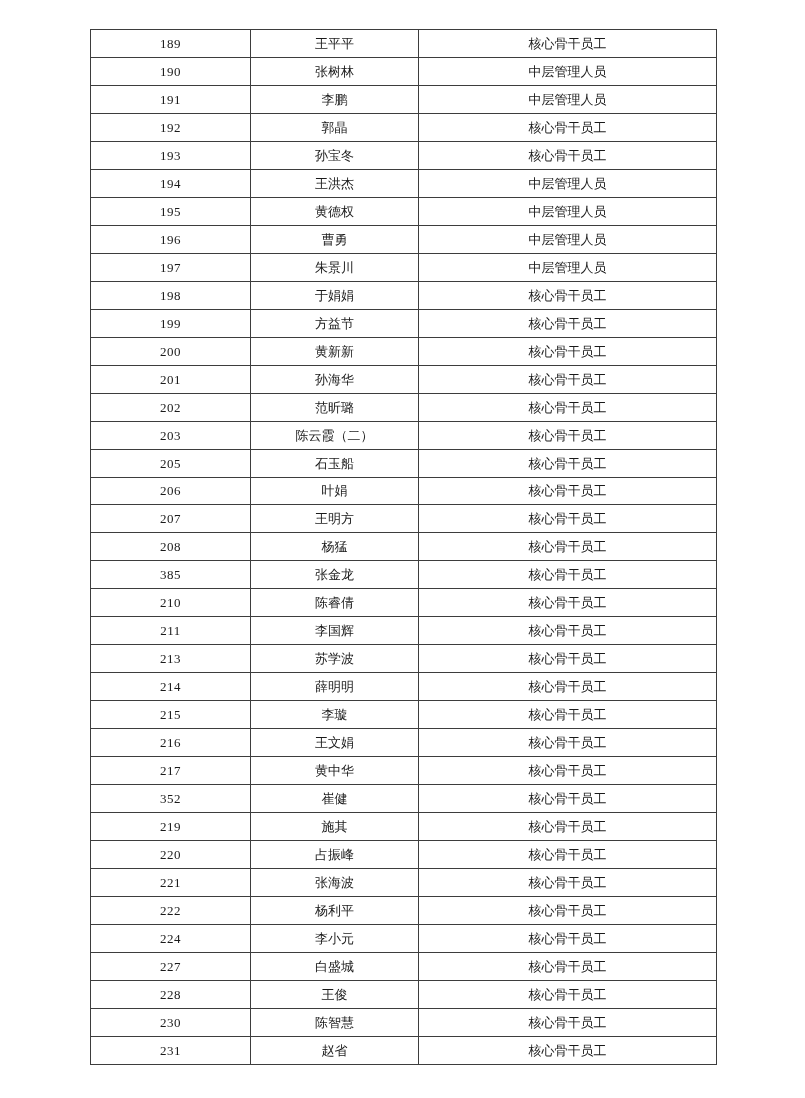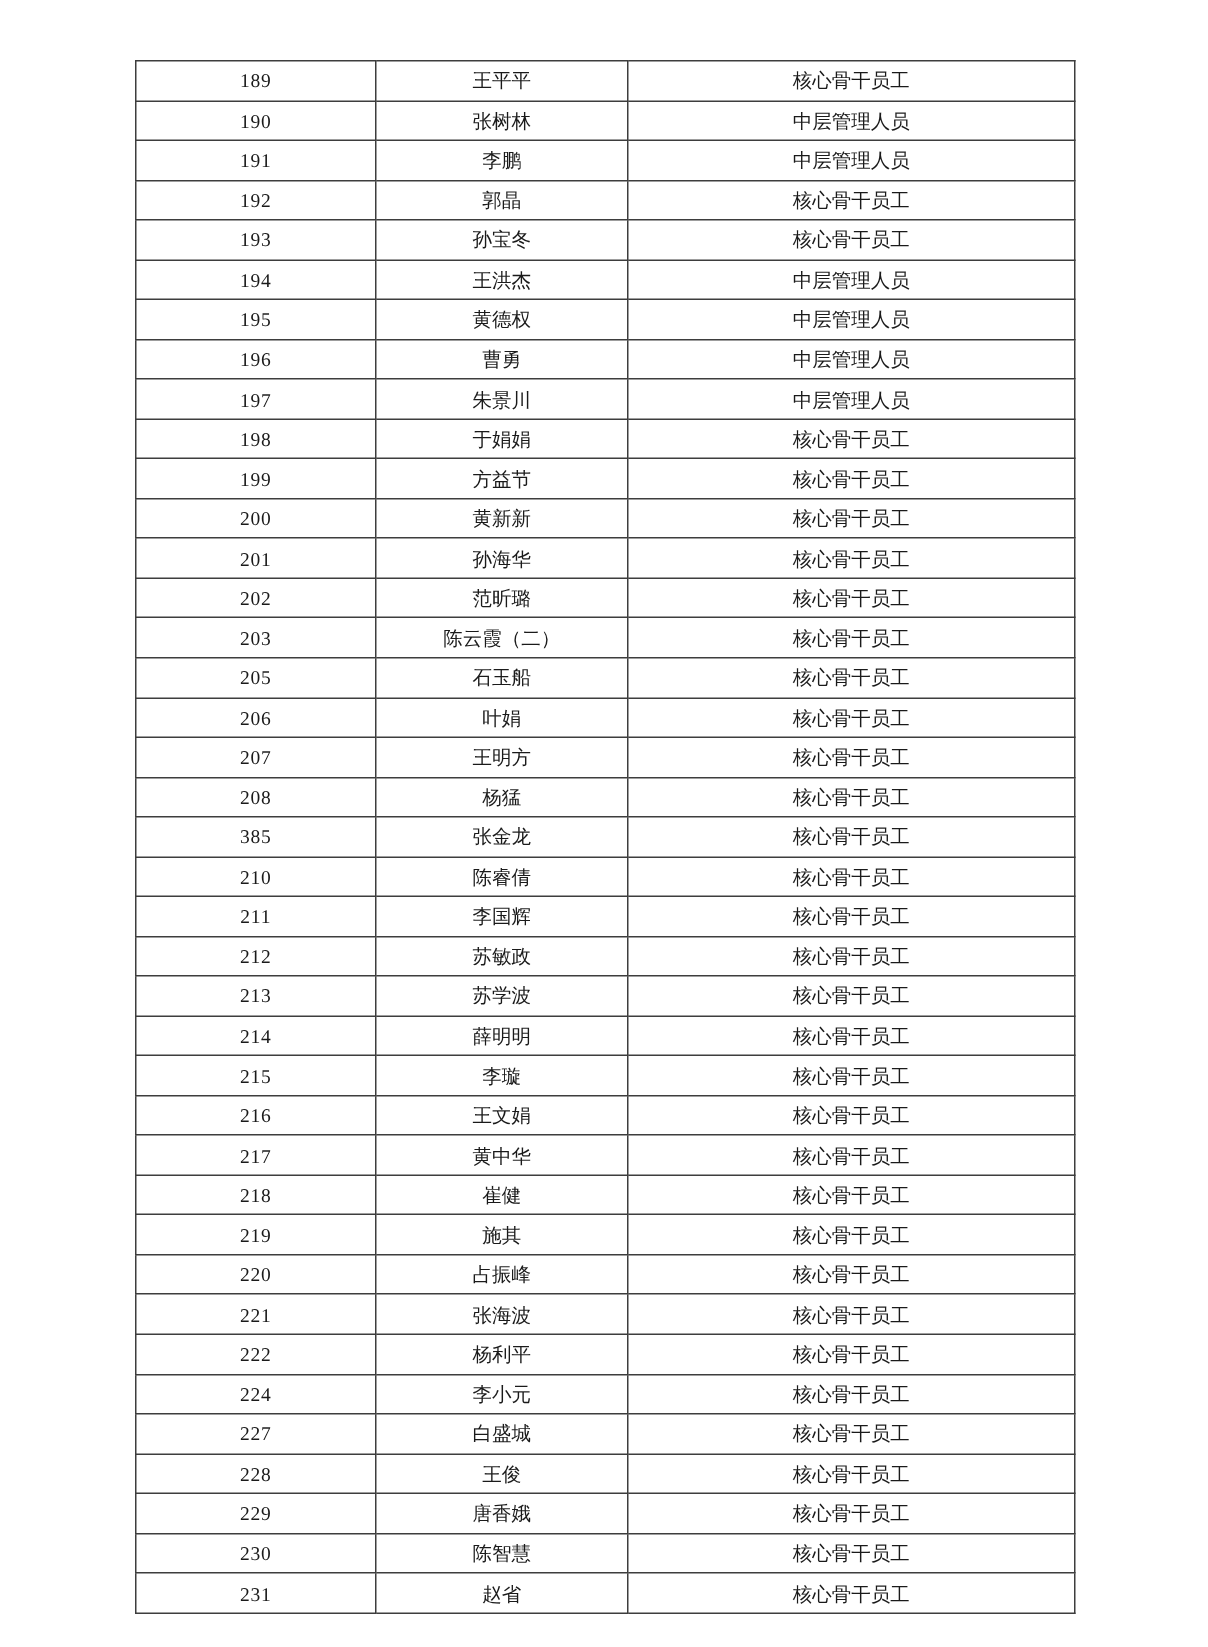--- a/index.html
+++ b/index.html
@@ -11,21 +11,21 @@
     position: relative;
     width: 805px;
     height: 1098px;
     background: #ffffff;
     font-family: "Liberation Serif", "DejaVu Serif", serif;
     overflow: hidden;
   }
   table.personnel {
     position: absolute;
     left: 90px;
-    top: 40px;
+    top: 29px;
     width: 626px;
     height: 1036px;
     border-collapse: collapse;
     table-layout: fixed;
   }
   table.personnel col.c0 { width: 160px; }
   table.personnel col.c1 { width: 168px; }
   table.personnel col.c2 { width: 298px; }
   table.personnel td {
     border: 1px solid #3d3d3d;
@@ -158,25 +158,20 @@
           <td class="num">210</td>
           <td>陈睿倩</td>
           <td>核心骨干员工</td>
         </tr>
         <tr>
           <td class="num">211</td>
           <td>李国辉</td>
           <td>核心骨干员工</td>
         </tr>
         <tr>
-          <td class="num">212</td>
-          <td>苏敏政</td>
-          <td>核心骨干员工</td>
-        </tr>
-        <tr>
           <td class="num">213</td>
           <td>苏学波</td>
           <td>核心骨干员工</td>
         </tr>
         <tr>
           <td class="num">214</td>
           <td>薛明明</td>
           <td>核心骨干员工</td>
         </tr>
         <tr>
@@ -188,21 +183,21 @@
           <td class="num">216</td>
           <td>王文娟</td>
           <td>核心骨干员工</td>
         </tr>
         <tr>
           <td class="num">217</td>
           <td>黄中华</td>
           <td>核心骨干员工</td>
         </tr>
         <tr>
-          <td class="num">218</td>
+          <td class="num">352</td>
           <td>崔健</td>
           <td>核心骨干员工</td>
         </tr>
         <tr>
           <td class="num">219</td>
           <td>施其</td>
           <td>核心骨干员工</td>
         </tr>
         <tr>
           <td class="num">220</td>
@@ -225,25 +220,20 @@
           <td>核心骨干员工</td>
         </tr>
         <tr>
           <td class="num">227</td>
           <td>白盛城</td>
           <td>核心骨干员工</td>
         </tr>
         <tr>
           <td class="num">228</td>
           <td>王俊</td>
-          <td>核心骨干员工</td>
-        </tr>
-        <tr>
-          <td class="num">229</td>
-          <td>唐香娥</td>
           <td>核心骨干员工</td>
         </tr>
         <tr>
           <td class="num">230</td>
           <td>陈智慧</td>
           <td>核心骨干员工</td>
         </tr>
         <tr>
           <td class="num">231</td>
           <td>赵省</td>

